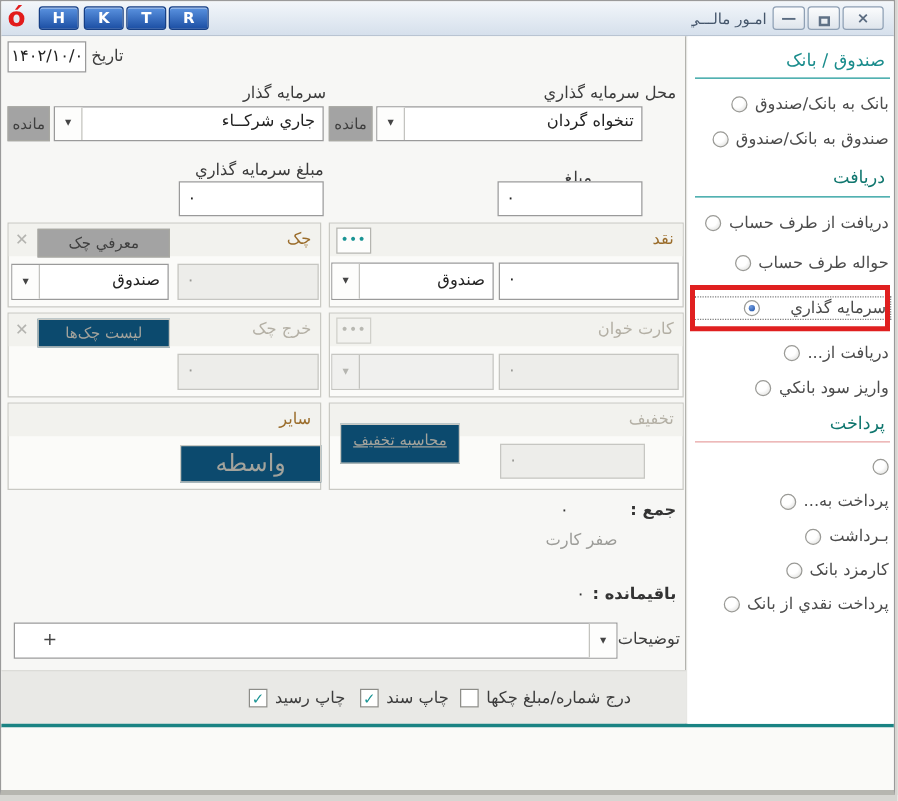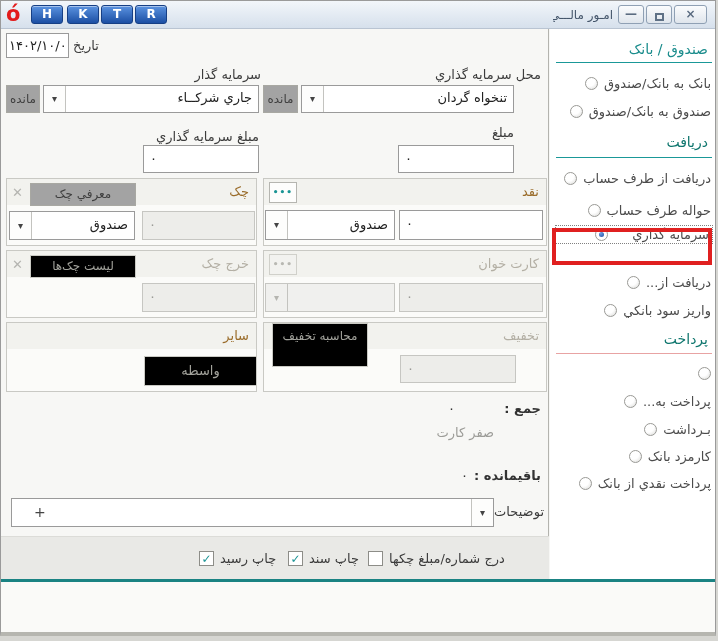--- a/index.html
+++ b/index.html
@@ -39,21 +39,21 @@
   .combo{position:absolute;background:#fff;border:1px solid #9a9a9a;}
   .combo .val{position:absolute;right:6px;top:4px;font-size:13px;color:#222;direction:rtl;white-space:nowrap;}
   .combo .arr{position:absolute;top:0;bottom:0;width:22px;text-align:center;color:#444;font-size:10px;line-height:26px;background:#fdfdfc;}
   .combo .arr.l{left:0;border-right:1px solid #c3c3bf;}
   .combo .arr.r{right:0;border-left:1px solid #c3c3bf;}
   .combo.dis{background:#f0f0ee;border-color:#c6c6c2;}
   .combo.dis .arr{color:#b5b5b0;background:#f0f0ee;}
   .combo.dis .val{color:#a5a5a0;}
   .btn{position:absolute;background:#a3a3a3;border:1px solid #a8a8a2;color:#3f3f3f;
        font-size:12px;text-align:center;direction:rtl;cursor:default;}
-  .btn.lite{color:#a3a39c;border-color:#cacac4;background:#000000;}
+  .btn.lite{color:#a3a39c;border-color:#cacac4;background:#0c4a6e;}
   .xico{position:absolute;color:#b4b4b0;font-size:13px;font-weight:bold;cursor:default;}
   .more{position:absolute;width:28px;height:21px;background:#fdfdfc;border:1px solid #b5b5b0;
         color:#1a9494;font-size:9px;letter-spacing:1px;text-align:center;line-height:18px;font-weight:bold;}
   .more.dis{color:#b8b8b2;border-color:#d0d0ca;background:#f2f2ef;}
 
   
   .grp{position:absolute;background:#fbfbf9;border:1px solid #c9c9c4;}
   .grp .strip{position:absolute;left:0;top:0;right:0;height:26px;background:#f2f2ee;}
   .grp-title{position:absolute;right:7px;top:5px;font-size:13px;direction:rtl;color:#9a6c2a;white-space:nowrap;}
   .grp-title.dis{color:#b3afa4;}
@@ -122,21 +122,21 @@
       <span class="val">تنخواه گردان</span>
     </div>
     <div class="btn" style="left:262px;top:56px;width:35px;height:28px;line-height:26px;">مانده</div>
 
     <div class="combo" style="left:42px;top:56px;width:216px;height:28px;">
       <span class="arr l">▾</span>
       <span class="val">جاري شرکــاء</span>
     </div>
     <div class="btn" style="left:5px;top:56px;width:34px;height:28px;line-height:26px;">مانده</div>
 
-    <div class="lbl right" style="left:410px;top:96px;width:103px;">مبلغ</div>
+    <div class="lbl right" style="left:410px;top:106px;width:103px;text-align:center;">مبلغ</div>
     <div class="lbl right" style="left:110px;top:100px;width:148px;">مبلغ سرمایه گذاري</div>
     <div class="tb num" style="left:397px;top:116px;width:116px;height:28px;">۰</div>
     <div class="tb num" style="left:142px;top:116px;width:116px;height:28px;">۰</div>
 
     <div class="grp" style="left:262px;top:149px;width:284px;height:68px;">
       <div class="strip"></div>
       <div class="grp-title">نقد</div>
       <div class="more" style="left:5px;top:3px;">•••</div>
       <div class="tb num" style="left:135px;top:31px;width:144px;height:30px;">۰</div>
       <div class="combo" style="left:1px;top:31px;width:130px;height:30px;">
@@ -172,28 +172,28 @@
       <div class="strip"></div>
       <div class="grp-title dis">خرج چک</div>
       <div class="xico" style="left:5px;top:6px;">✕</div>
       <div class="btn lite" style="left:23px;top:4px;width:106px;height:23px;line-height:21px;">لیست چک‌ها</div>
       <div class="tb num dis" style="left:135px;top:32px;width:113px;height:29px;">۰</div>
     </div>
 
     <div class="grp" style="left:262px;top:293px;width:284px;height:70px;">
       <div class="strip"></div>
       <div class="grp-title dis">تخفیف</div>
-      <div class="btn lite" style="left:8px;top:0;width:96px;height:44px;line-height:24px;">محاسبه تخفیف</div>
+      <div class="btn lite" style="left:8px;top:16px;width:96px;height:32px;line-height:24px;text-decoration:underline;">محاسبه تخفیف</div>
       <div class="tb num dis" style="left:136px;top:32px;width:116px;height:28px;">۰</div>
     </div>
 
     <div class="grp" style="left:5px;top:293px;width:251px;height:70px;">
       <div class="strip"></div>
       <div class="grp-title">سایر</div>
-      <div class="btn lite" style="left:137px;top:33px;width:113px;height:30px;line-height:28px;font-size:13px;">واسطه</div>
+      <div class="btn lite" style="left:137px;top:33px;width:113px;height:30px;line-height:28px;font-size:19px;">واسطه</div>
     </div>
 
     <div class="sumrow" style="left:447px;top:372px;width:93px;">
       <span class="k">جمع :</span>
       <span>۰</span>
     </div>
     <div id="words" style="left:413px;top:396px;width:80px;">صفر کارت</div>
     <div class="sumrow" style="left:440px;top:439px;width:100px;justify-content:flex-start;gap:6px;">
       <span class="k">باقیمانده :</span>
       <span>۰</span>
@@ -247,21 +247,21 @@
     <div class="s-line teal" style="top:128px;"></div>
 
     <div class="s-item" style="top:140px;">
       <span class="slbl">دریافت از طرف حساب</span>
       <span class="radio"></span>
     </div>
     <div class="s-item" style="top:172px;">
       <span class="slbl">حواله طرف حساب</span>
       <span class="radio"></span>
     </div>
-    <div class="s-item selected" style="top:196px;gap:24px;">
+    <div class="s-item selected" style="top:208px;gap:24px;">
       <span class="slbl">سرمایه گذاري</span>
       <span class="radio"></span>
     </div>
     <div class="s-item" style="top:272px;">
       <span class="slbl">واریز سود بانکي</span>
       <span class="radio"></span>
     </div>
     <div class="s-item" style="top:244px;">
       <span class="slbl">دریافت از...</span>
       <span class="radio"></span>

